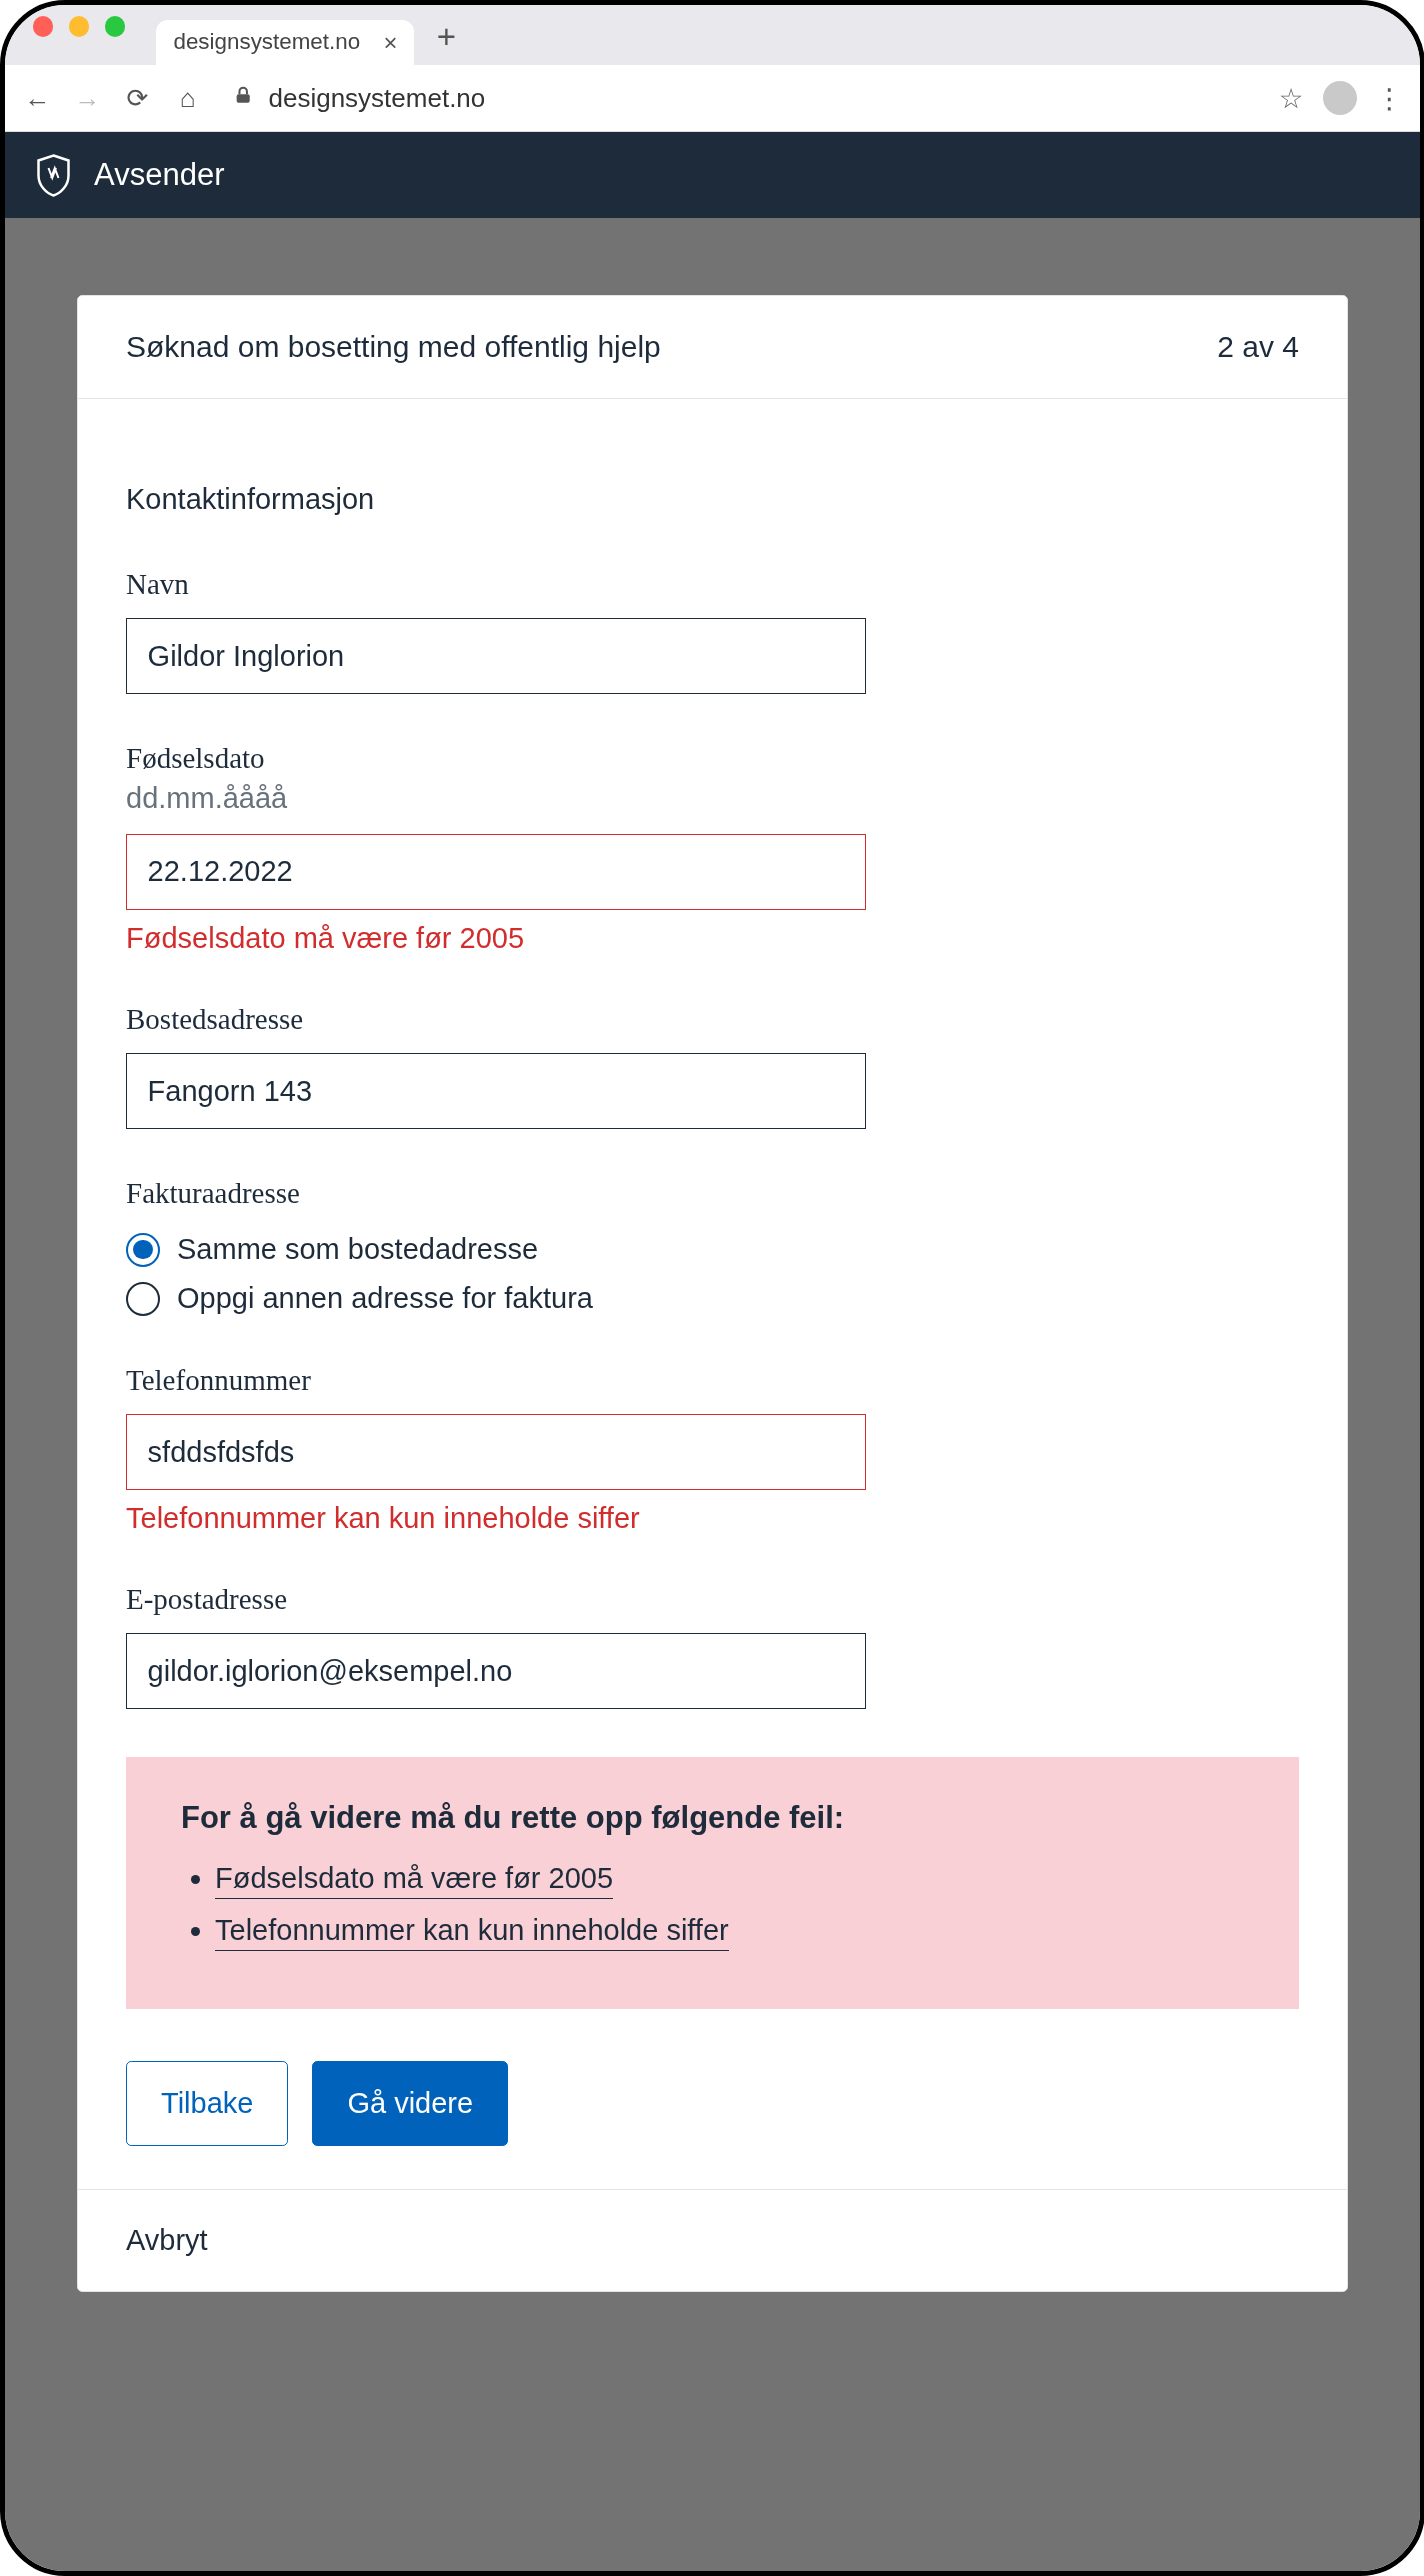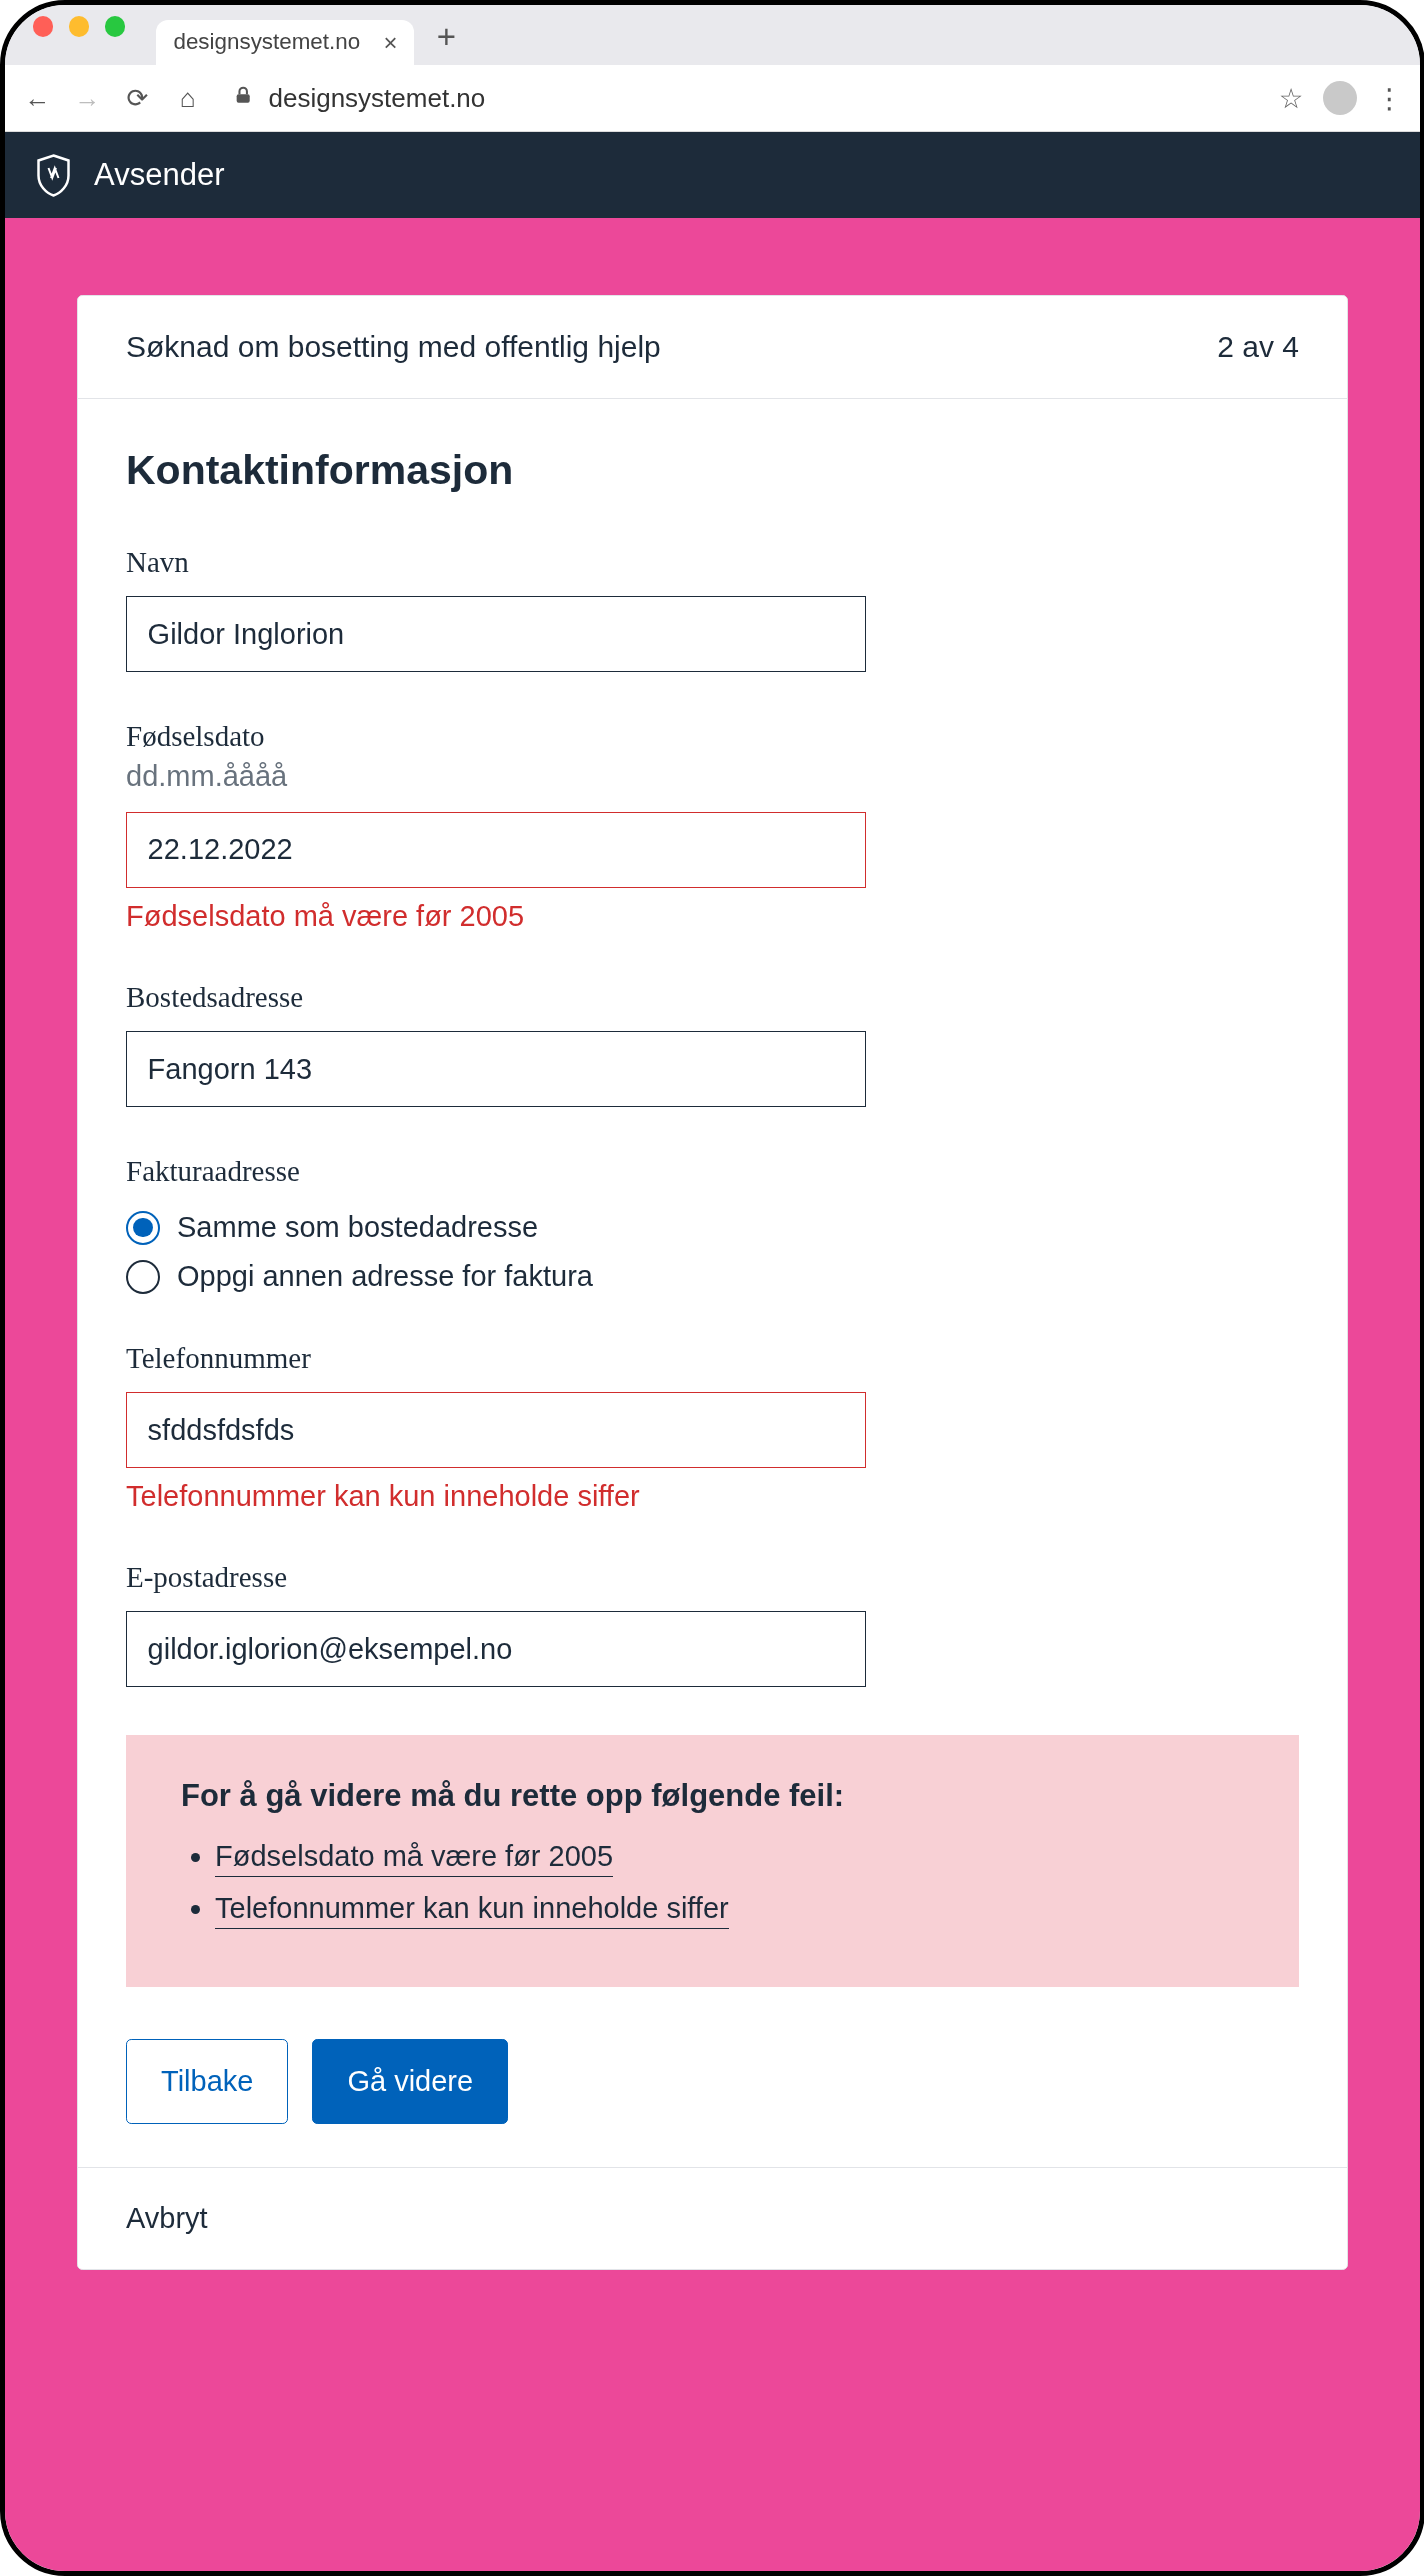--- a/index.html
+++ b/index.html
@@ -77,41 +77,42 @@
   }
   .app-header .crest {
     width: 41px; height: 45px;
   }
   .app-header .crest svg { width:100%; height:100%; }
   .app-header .title { font-size: 31px; font-weight: 500; }
 
   
   .page-wrap {
     padding: 77px 72px 52px;
-    background: #ec4899;
+    background: #737373;
     min-height: calc(100% - 213px);
   }
   .card {
     background: #fff;
     border: 0.9px solid #e2e4e8;
     border-radius: 5.2px;
     overflow: hidden;
   }
   .card-header {
     display: flex; justify-content: space-between; align-items: center;
     padding: 34px 48px;
     border-bottom: 0.9px solid #e2e4e8;
     font-size: 30px; color: #1d2b3a;
   }
   .card-body {
     padding: 48px 48px 0;
   }
   .card-body h1 {
-    font-size: 41px; font-weight: 700; color: #1d2b3a;
+    font-size: 29px; font-weight: 400; color: #1d2b3a;
     margin-bottom: 52px;
+    margin-top: 36px;
   }
   .form-group { margin-bottom: 48px; }
   .form-label {
     font-size: 29px; font-weight: 500; color: #1d2b3a;
     display: block; margin-bottom: 6.9px; font-family: Liberation Serif, serif;
   }
   .form-hint {
     font-size: 29px; color: #68727d;
     margin-bottom: 8.6px;
   }

